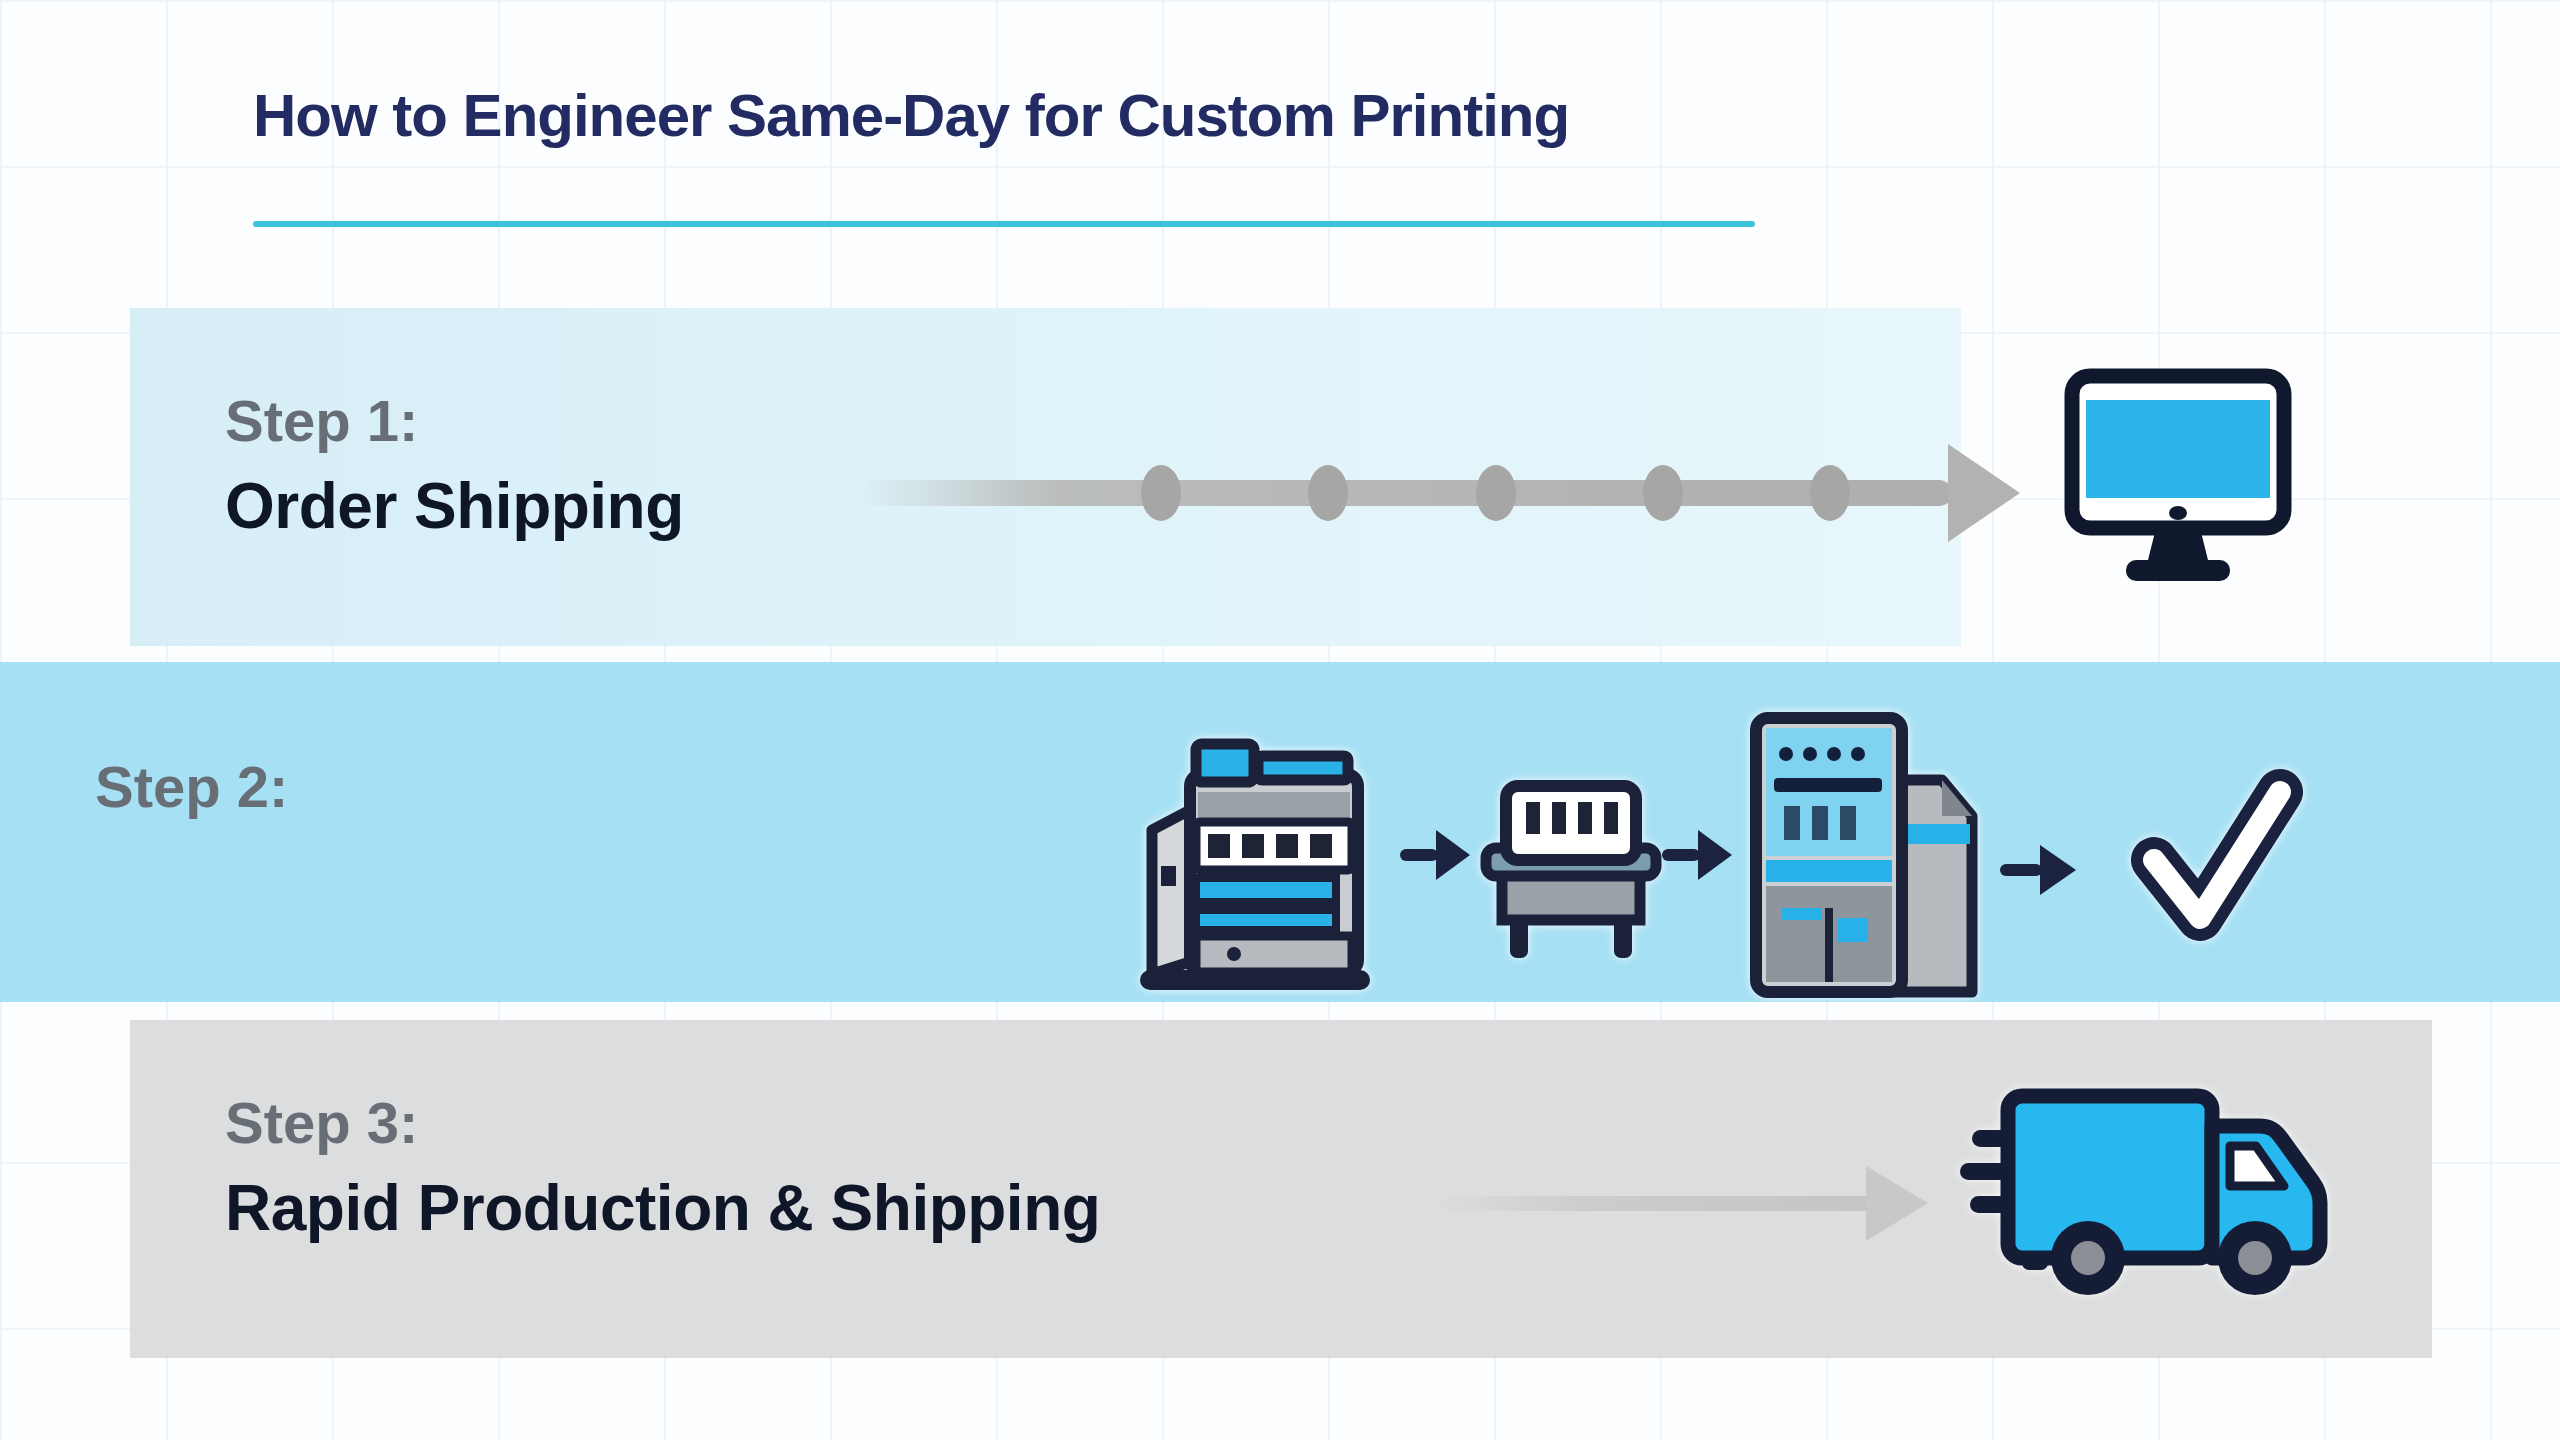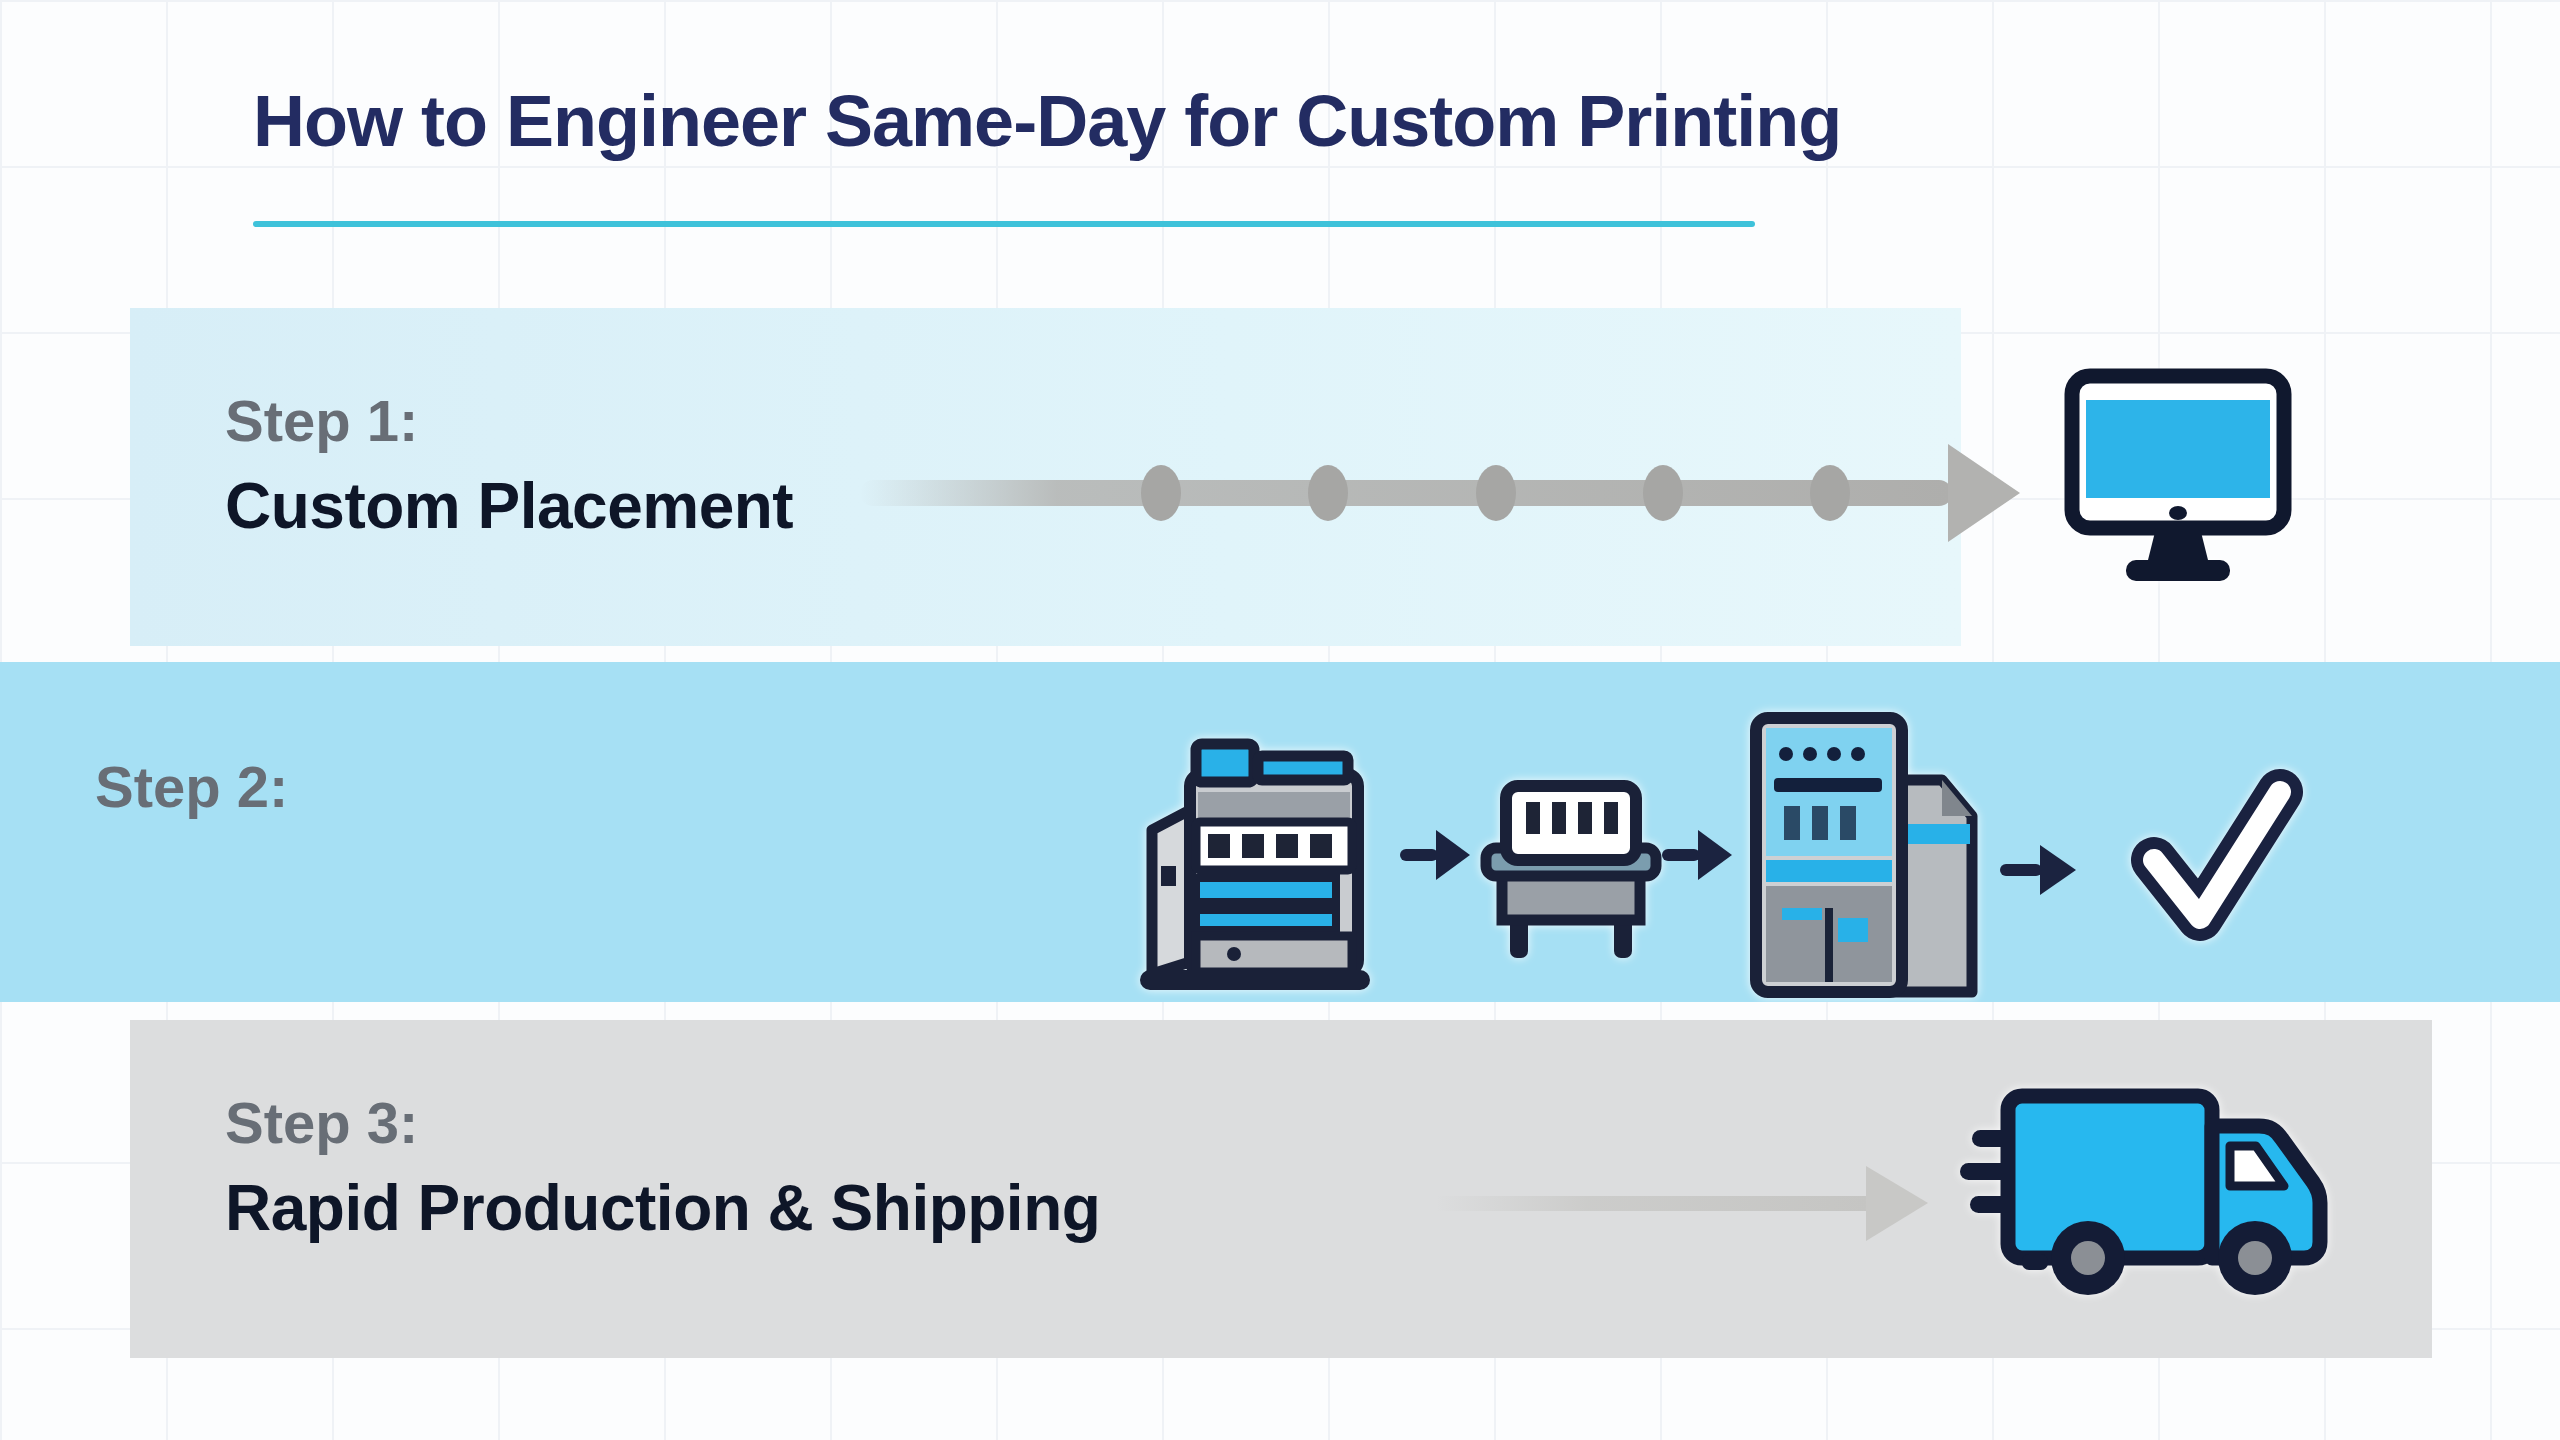--- a/index.html
+++ b/index.html
@@ -9,21 +9,21 @@
     overflow:hidden;
     font-family:"Liberation Sans", sans-serif;
     background-color:#fcfdfe;
     background-image:
       linear-gradient(#eff2f6 2px, transparent 2px),
       linear-gradient(90deg, #eff2f6 2px, transparent 2px);
     background-size:166px 166px;
   }
   .page-title{
     position:absolute;left:253px;top:84px;margin:0;
-    font-size:72px;line-height:1.05;font-weight:700;
+    font-size:60px;line-height:1.05;font-weight:700;
     letter-spacing:-1px;color:#232c62;white-space:nowrap;text-align:right;
   }
   .title-underline{
     position:absolute;left:253px;top:221px;width:1502px;height:6px;
     background:#3ec2da;border-radius:3px;
   }
   .band{position:absolute;box-sizing:border-box;}
   .band-1{left:130px;top:308px;width:1831px;height:338px;
     background:linear-gradient(90deg,#d7eef7 0%,#e0f4fa 60%,#e7f7fb 100%);}
   .band-2{left:0;top:662px;width:2560px;height:340px;background:#a6e0f4;padding-left:30px;}
@@ -40,21 +40,21 @@
 <body>
 
 <div class="canvas">
 
   <h1 class="page-title">How to Engineer Same-Day for Custom Printing</h1>
   <div class="title-underline"></div>
 
   <section class="band band-1">
     <div class="step-text">
       <div class="step-label">Step 1:</div>
-      <div class="step-title">Custom Placement</div>
+      <div class="step-title">Order Shipping</div>
     </div>
   </section>
 
   <section class="band band-2">
     <div class="step-text">
       <div class="step-label">Step 2:</div>
     </div>
   </section>
 
   <section class="band band-3">

